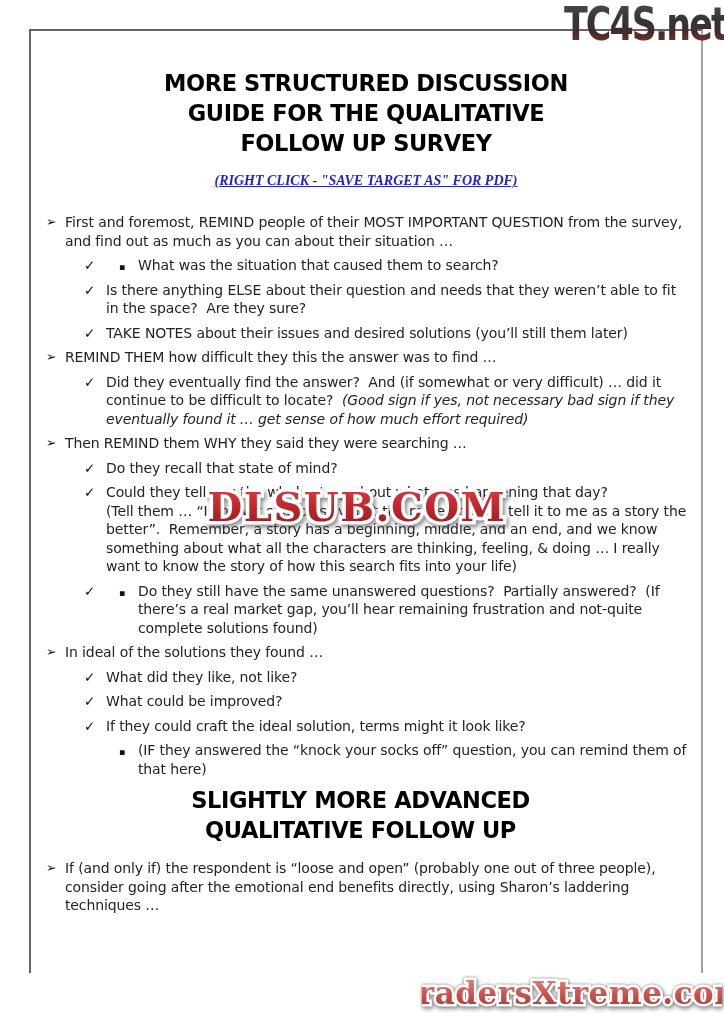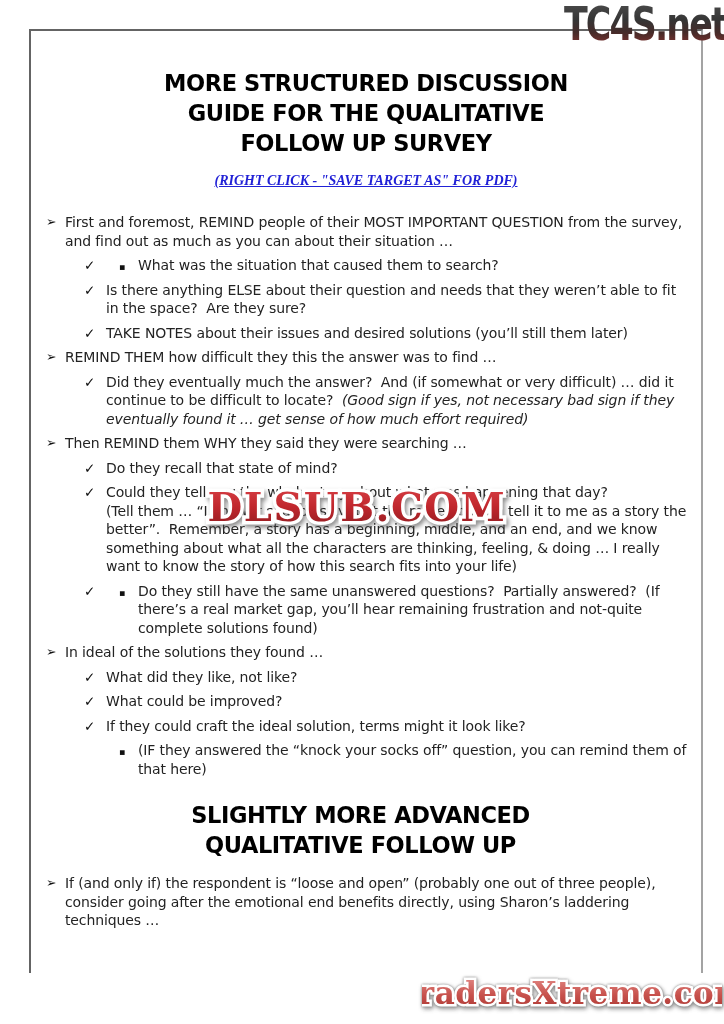--- a/index.html
+++ b/index.html
@@ -28,21 +28,21 @@
     position:relative;margin-bottom:6px;color:#232323;
     font-size:14px;line-height:18.5px;letter-spacing:-0.12px;
   }
   .b .t{white-space:pre-wrap;}
   .b .g{position:absolute;top:0;color:#111;}
   .l1{padding-left:34px;}  .l1 .g{left:15px;font-size:12.5px;}
   .l2{padding-left:75px;}  .l2 .g{left:53px;font-size:13.5px;}
   .l3{padding-left:107px;} .l3 .g{left:88px;font-size:9.5px;top:2px;}
   .b em{font-style:italic;}
   .sec2{
-    margin:22px 0 14px;text-align:center;color:#000;
+    margin:7px 0 14px;text-align:center;color:#000;
     font-weight:bold;font-size:22.5px;line-height:30px;letter-spacing:-0.4px;
   }
   
   .wm-top{
     position:absolute;top:0;right:-2px;z-index:5;
     font-weight:bold;font-size:47px;line-height:48px;letter-spacing:-2.5px;
     transform:scaleX(0.74);transform-origin:100% 0;
     background:linear-gradient(180deg,#4e4e4e 0%,#353535 42%,#462b29 68%,#8d3330 100%);
     -webkit-background-clip:text;background-clip:text;color:transparent;
     white-space:nowrap;
@@ -71,21 +71,21 @@
     <a>(RIGHT CLICK - "SAVE TARGET AS" FOR PDF)</a>
   </div>
 
   <div class="list">
     <div class="b l1"><span class="g">➢</span><span class="t">First and foremost, REMIND people of their MOST IMPORTANT QUESTION from the survey, and find out as much as you can about their situation …</span></div>
     <div class="b l2"><span class="g">✓</span></div>
     <div class="b l3"><span class="g">▪</span><span class="t">What was the situation that caused them to search?</span></div>
     <div class="b l2"><span class="g">✓</span><span class="t">Is there anything ELSE about their question and needs that they weren’t able to fit in the space?  Are they sure?</span></div>
     <div class="b l2"><span class="g">✓</span><span class="t">TAKE NOTES about their issues and desired solutions (you’ll still them later)</span></div>
     <div class="b l1"><span class="g">➢</span><span class="t">REMIND THEM how difficult they this the answer was to find …</span></div>
-    <div class="b l2"><span class="g">✓</span><span class="t">Did they eventually much the answer?  And (if somewhat or very difficult) … did it continue to be difficult to locate?  </span><em class="t">(Good sign if yes, not necessary bad sign if they eventually found it … get sense of how much effort required)</em></div>
+    <div class="b l2"><span class="g">✓</span><span class="t">Did they eventually find the answer?  And (if somewhat or very difficult) … did it continue to be difficult to locate?  </span><em class="t">(Good sign if yes, not necessary bad sign if they eventually found it … get sense of how much effort required)</em></div>
     <div class="b l1"><span class="g">➢</span><span class="t">Then REMIND them WHY they said they were searching …</span></div>
     <div class="b l2"><span class="g">✓</span><span class="t">Do they recall that state of mind?</span></div>
     <div class="b l2"><span class="g">✓</span><span class="t">Could they tell you the whole story about what was happening that day?
 (Tell them … “I know it sounds silly, but the more you can tell it to me as a story the better”.  Remember, a story has a beginning, middle, and an end, and we know something about what all the characters are thinking, feeling, &amp; doing … I really want to know the story of how this search fits into your life)</span></div>
     <div class="b l2"><span class="g">✓</span></div>
     <div class="b l3"><span class="g">▪</span><span class="t">Do they still have the same unanswered questions?  Partially answered?  (If there’s a real market gap, you’ll hear remaining frustration and not-quite complete solutions found)</span></div>
     <div class="b l1"><span class="g">➢</span><span class="t">In ideal of the solutions they found …</span></div>
     <div class="b l2"><span class="g">✓</span><span class="t">What did they like, not like?</span></div>
     <div class="b l2"><span class="g">✓</span><span class="t">What could be improved?</span></div>
     <div class="b l2"><span class="g">✓</span><span class="t">If they could craft the ideal solution, terms might it look like?</span></div>

